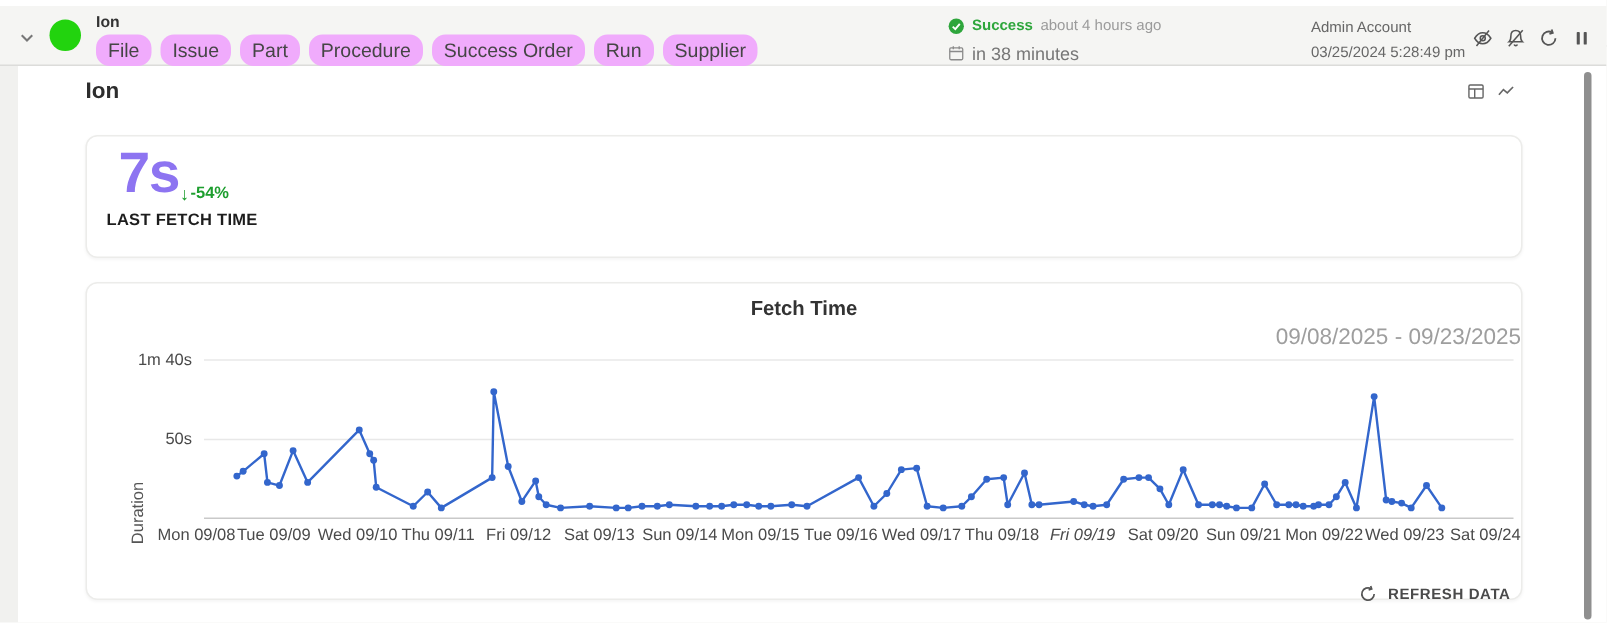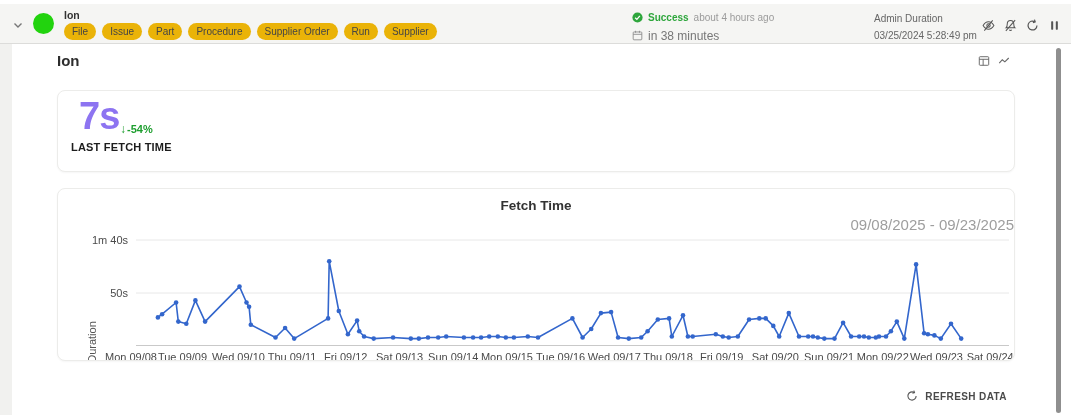--- a/index.html
+++ b/index.html
@@ -6,21 +6,21 @@
   html,body { width:1071px; height:415px; }
   body { font-family:"Liberation Sans", sans-serif; background:#f1f1ef; position:relative; overflow:hidden; color:#333; }
   #app { position:absolute; inset:0; }
 
   .top-strip { position:absolute; left:0; top:0; width:1071px; height:4px; background:#fff; }
   .topbar { position:absolute; left:0; top:4px; width:1071px; height:40px; background:#f5f5f3; border-bottom:1px solid #dcdcda; }
   .chev { position:absolute; left:11px; top:14px; width:14px; height:14px; color:#777; cursor:pointer; }
   .statusdot { position:absolute; left:33px; top:9px; width:21px; height:21px; border-radius:50%; }
   .tb-title { position:absolute; left:64px; top:5px; font-size:10.5px; font-weight:bold; color:#333; }
   .pills { position:absolute; left:64px; top:19px; display:flex; gap:6px; }
-  .pill { background:#eab308; color:#454545; font-size:10px; padding:3px 8px; border-radius:9px; white-space:nowrap; }
+  .pill { background:#f0abfc; color:#454545; font-size:13px; padding:3px 8px; border-radius:9px; white-space:nowrap; }
   .mid-status { position:absolute; left:632px; top:6px; }
   .mid-row { display:flex; align-items:center; gap:5px; height:15px; margin-bottom:3px; }
   .mid-row .ic { width:11px; height:11px; color:#8a8a8a; display:inline-flex; }
   .success-txt { color:#2ea63c; font-weight:bold; font-size:10px; }
   .ago-txt { color:#9b9b9b; font-size:10px; }
   .next-txt { color:#777; font-size:12px; }
   .acct { position:absolute; left:874px; top:6px; font-size:10px; color:#666; line-height:17px; }
   .tb-actions { position:absolute; left:982px; top:15px; display:flex; gap:9px; }
   .ibtn { width:13px; height:13px; color:#555; display:inline-flex; cursor:pointer; }
   .ibtn svg, .chev svg, .mid-row .ic svg { width:100%; height:100%; }
@@ -31,21 +31,21 @@
   .view-icons .ibtn { width:12px; height:12px; color:#666; }
 
   .card { position:absolute; left:45px; width:958px; background:#fff; border:1px solid #ececea; border-radius:8px; box-shadow:0 1px 2px rgba(0,0,0,.04); }
   .stat-card { top:46px; height:82px; }
   .stat-value { position:absolute; left:21px; top:4px; font-size:38px; font-weight:bold; letter-spacing:-1px; }
   .stat-delta { position:absolute; left:62px; top:31px; display:flex; align-items:center; gap:1px; }
   .stat-delta .arrow { font-size:12px; font-weight:bold; }
   .stat-delta .pct { font-size:11px; font-weight:bold; }
   .stat-label { position:absolute; left:13px; top:50px; font-size:11px; font-weight:bold; color:#1d1d1d; letter-spacing:.2px; }
 
-  .chart-card { top:144px; height:173px; overflow:hidden; }
+  .chart-card { top:144px; height:212px; overflow:hidden; }
   .chart-title { position:absolute; left:0; top:9px; width:100%; text-align:center; font-size:13.5px; font-weight:600; color:#333; }
   .chart-subtitle { position:absolute; left:0; top:27px; width:100%; text-align:right; font-size:15px; color:#9e9e9e; }
   .y-axis-title { position:absolute; left:34px; top:153px; transform:translate(-50%,-50%) rotate(-90deg); font-size:11px; color:#555; }
   .plot { position:absolute; left:78px; top:44px; width:873px; height:114px; }
   .ytick { position:absolute; left:14px; width:56px; text-align:right; font-size:11px; color:#4a4a4a; }
   .xtick { position:absolute; top:162px; width:90px; text-align:center; font-size:11px; color:#4a4a4a; white-space:nowrap; }
 
   .refresh-btn { position:absolute; right:64px; top:346px; display:flex; align-items:center; gap:7px; cursor:pointer; }
   .refresh-btn .ic { width:12px; height:12px; color:#555; display:inline-flex; }
   .refresh-btn .ic svg { width:100%; height:100%; }
@@ -65,21 +65,21 @@
           <polyline points="3.5,5.5 7,9 10.5,5.5" fill="none" stroke="currentColor" stroke-width="1.4"></polyline>
         </svg>
     </span>
     <span class="statusdot" style="background: rgb(34, 211, 14);"></span>
     <div class="tb-title">Ion</div>
     <div class="pills">
         <span class="pill">File</span>
         <span class="pill">Issue</span>
         <span class="pill">Part</span>
         <span class="pill">Procedure</span>
-        <span class="pill">Supplier Order</span>
+        <span class="pill">Success Order</span>
         <span class="pill">Run</span>
         <span class="pill">Supplier</span>
       </div>
 
     <div class="mid-status">
       <div class="mid-row">
         <span class="ic">
           <svg viewBox="0 0 14 14">
               <circle cx="7" cy="7" r="6.5" fill="#2ea63c"></circle>
               <polyline points="4,7.3 6.2,9.4 10,4.9" fill="none" stroke="#fff" stroke-width="1.6"></polyline>
@@ -95,21 +95,21 @@
               <line x1="1.5" y1="5.5" x2="12.5" y2="5.5" stroke="currentColor" stroke-width="1.1"></line>
               <line x1="4.5" y1="1" x2="4.5" y2="3.5" stroke="currentColor" stroke-width="1.1"></line>
               <line x1="9.5" y1="1" x2="9.5" y2="3.5" stroke="currentColor" stroke-width="1.1"></line>
             </svg>
         </span>
         <span class="next-txt">in 38 minutes</span>
       </div>
     </div>
 
     <div class="acct">
-      <div>Admin Duration</div>
+      <div>Admin Account</div>
       <div>03/25/2024 5:28:49 pm</div>
     </div>
 
     <div class="tb-actions">
         <span class="ibtn">
           <svg viewBox="0 0 14 14">
             <path d="M1.2 7C2.8 4.3 4.8 3 7 3s4.2 1.3 5.8 4C11.2 9.7 9.2 11 7 11S2.8 9.7 1.2 7Z" fill="none" stroke="currentColor" stroke-width="1.1"></path>
             <circle cx="7" cy="7" r="1.8" fill="none" stroke="currentColor" stroke-width="1.1"></circle>
             <line x1="2.5" y1="12.5" x2="11.5" y2="1.5" stroke="currentColor" stroke-width="1.1"></line>
           </svg>
@@ -269,21 +269,21 @@
         <div class="xtick" style="left: 69px; padding-left: 21px;">Tue 09/09</div>
         <div class="xtick" style="left: 135.4px;">Wed 09/10</div>
         <div class="xtick" style="left: 189.1px;">Thu 09/11</div>
         <div class="xtick" style="left: 242.8px;">Fri 09/12</div>
         <div class="xtick" style="left: 296.5px;">Sat 09/13</div>
         <div class="xtick" style="left: 350.2px;">Sun 09/14</div>
         <div class="xtick" style="left: 403.9px;">Mon 09/15</div>
         <div class="xtick" style="left: 457.6px;">Tue 09/16</div>
         <div class="xtick" style="left: 511.3px;">Wed 09/17</div>
         <div class="xtick" style="left: 565px;">Thu 09/18</div>
-        <div class="xtick" style="left: 618.7px;">Fri 09/19</div>
+        <div class="xtick" style="left: 618.7px; font-style: italic;">Fri 09/19</div>
         <div class="xtick" style="left: 672.4px;">Sat 09/20</div>
         <div class="xtick" style="left: 726.1px;">Sun 09/21</div>
         <div class="xtick" style="left: 779.8px;">Mon 09/22</div>
         <div class="xtick" style="left: 833.5px;">Wed 09/23</div>
         <div class="xtick" style="left: 887.2px;">Sat 09/24</div>
       </div>
 
     <div class="refresh-btn">
       <span class="ic">
         <svg viewBox="0 0 14 14">

